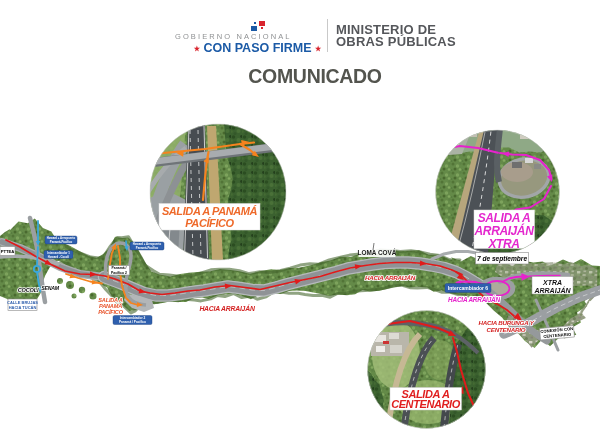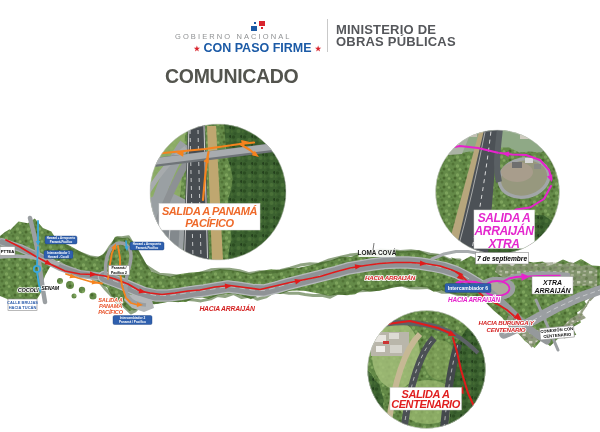--- a/index.html
+++ b/index.html
@@ -15,21 +15,21 @@
 </div>
 
 <div class="abs" style="left:175px;top:31.5px;width:165px;font-size:7.5px;letter-spacing:2.1px;color:#8f9193">GOBIERNO NACIONAL</div>
 
 <div class="abs" style="left:175px;top:41px;width:165px;text-align:center;font-size:12.5px;font-weight:bold;color:#1b5aa6"><span style="color:#d9252e;font-size:7px;vertical-align:1.5px">★</span> CON PASO FIRME <span style="color:#d9252e;font-size:7px;vertical-align:1.5px">★</span></div>
 
 <div class="abs" style="left:327px;top:19px;width:1px;height:33px;background:#c9c9c9"></div>
 
 <div class="abs" style="left:336px;top:24px;font-size:13px;font-weight:bold;color:#55575b;line-height:12px;letter-spacing:0.2px">MINISTERIO DE<br>OBRAS PÚBLICAS</div>
 
-<div class="abs" style="left:165px;top:64.5px;width:300px;text-align:left;font-size:19.5px;font-weight:bold;color:#53544e;letter-spacing:-0.3px">COMUNICADO</div>
+<div class="abs" style="left:165px;top:64.5px;width:300px;text-align:center;font-size:19.5px;font-weight:bold;color:#53544e;letter-spacing:-0.3px">COMUNICADO</div>
 <svg width="600" height="432" viewBox="0 0 600 432" style="position:absolute;left:0;top:0">
     <defs>
 <pattern id="veg" width="11" height="9" patternUnits="userSpaceOnUse">
 <rect width="11" height="9" fill="#648a48"></rect>
 <circle cx="2" cy="2" r="1.5" fill="#527437"></circle>
 <circle cx="6.5" cy="4" r="1.7" fill="#7da35c"></circle>
 <circle cx="9.5" cy="1.5" r="1.2" fill="#5d8244"></circle>
 <circle cx="4" cy="7" r="1.5" fill="#49692f"></circle>
 <circle cx="9" cy="7.5" r="1.3" fill="#83a95f"></circle>
 <circle cx="0.5" cy="8" r="1.1" fill="#587d40"></circle>

